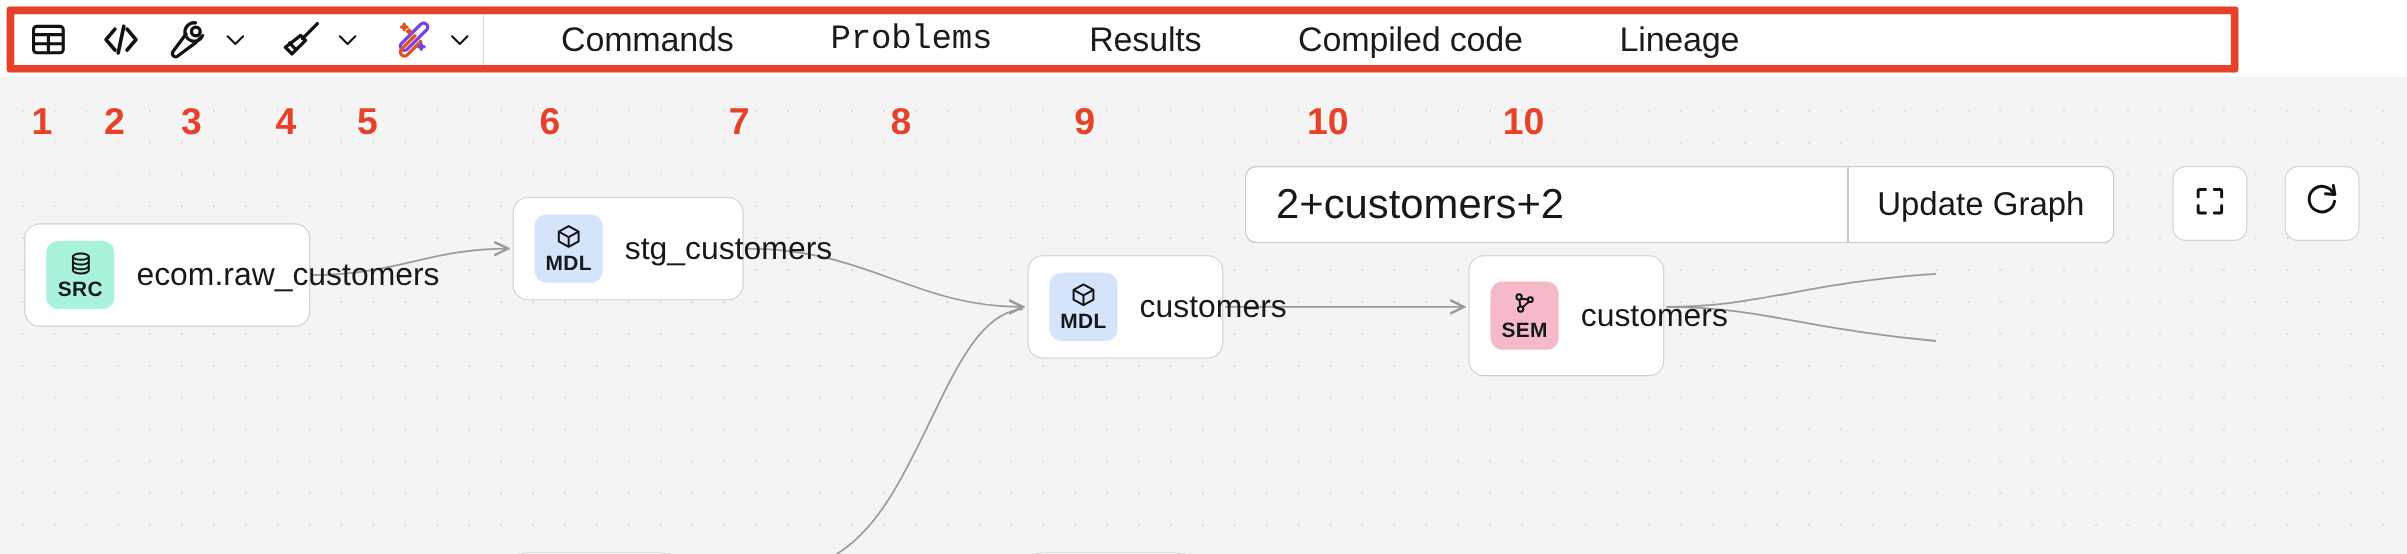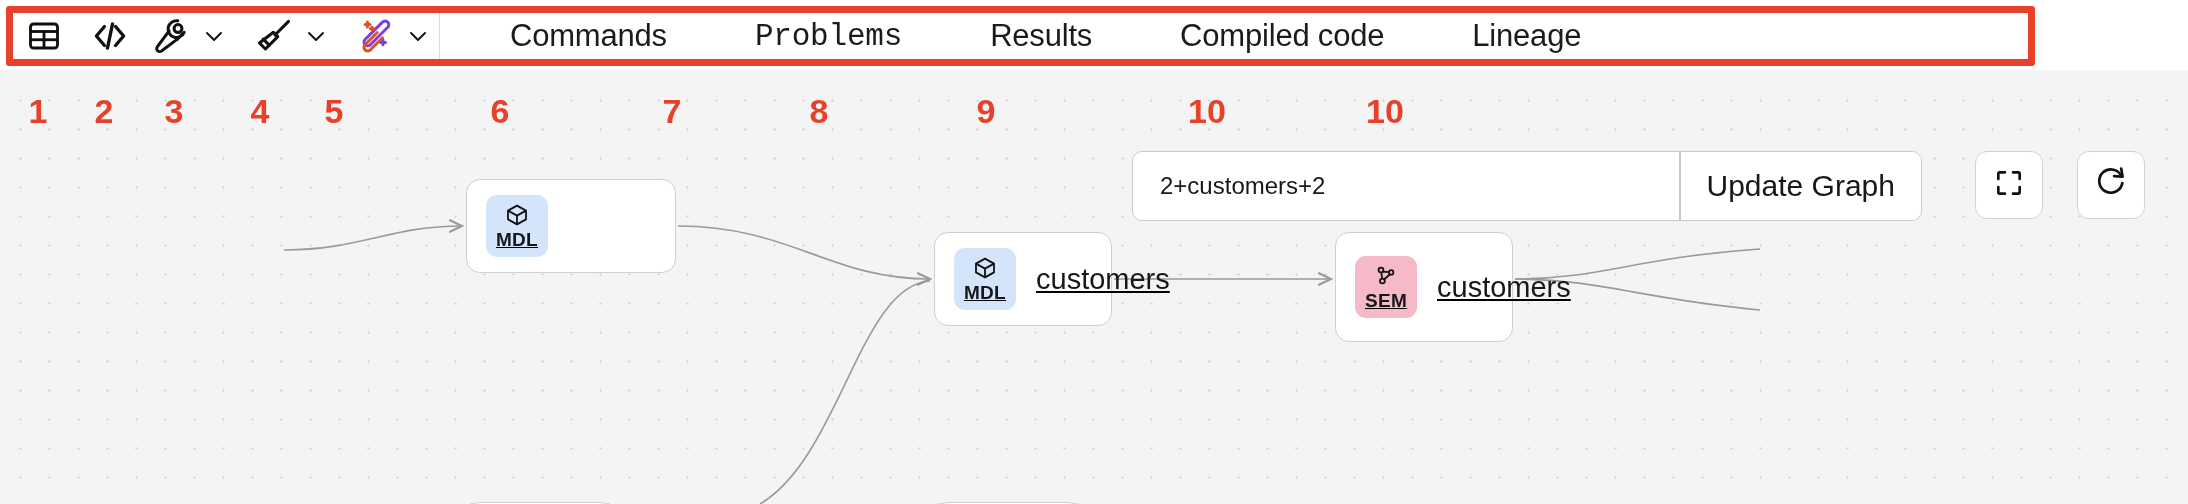--- a/index.html
+++ b/index.html
@@ -62,21 +62,21 @@
 
   
   .graph-bar{
     position:absolute;left:1132px;top:74px;
     display:flex;align-items:stretch;
     background:#fff;border:1.5px solid #c9c9c9;border-radius:10px;
     height:68px;overflow:hidden;
   }
   .graph-input{
     width:492px;border:none;outline:none;background:transparent;
-    font-size:24px;color:#15191c;padding:0 27px;
+    font-size:38px;color:#15191c;padding:0 27px;
     font-family:"Liberation Sans",sans-serif;
   }
   .graph-sep{width:1.5px;background:#c9c9c9;}
   .graph-btn{
     display:flex;align-items:center;justify-content:center;
     padding:0 26px;font-size:30px;color:#15191c;background:#fff;
     border:none;cursor:pointer;white-space:nowrap;
     font-family:"Liberation Sans",sans-serif;
   }
   .icon-btn{
@@ -85,21 +85,20 @@
     display:flex;align-items:center;justify-content:center;cursor:pointer;
   }
   .icon-btn.fit{left:1975px;}
   .icon-btn.refresh{left:2077px;}
 
   
   .node{
     position:absolute;background:#fff;border:1.5px solid #cfcfcf;
     border-radius:14px;display:flex;align-items:center;
     box-sizing:border-box;
-    text-decoration:underline;
   }
   .badge{
     width:62px;height:62px;border-radius:11px;margin-left:19px;
     display:flex;flex-direction:column;align-items:center;justify-content:center;
     flex:none;
   }
   .badge svg{display:block;}
   .badge .btxt{
     font-size:19px;font-weight:600;color:#14181b;line-height:1;margin-top:3px;
     letter-spacing:0.3px;
@@ -161,32 +160,47 @@
 
     <div class="icon-btn refresh">
       <span>
         <svg width="34" height="34" viewBox="0 0 24 24" fill="none" stroke="#111" stroke-width="1.9" stroke-linecap="round" stroke-linejoin="round">
           <path d="M19.5 7.5 A8.2 8.2 0 1 0 20 12"></path>
           <path d="M14.2 7.2 L20.2 7.6 L19.2 1.8"></path>
         </svg>
       </span>
     </div>
 
+    <div class="node" style="left:22px;top:126px;width:260px;height:94px;">
+      <div class="badge badge-src">
+        <span>
+          <svg width="23" height="23" viewBox="0 0 24 24" fill="none" stroke="#111" stroke-width="1.9">
+            <ellipse cx="12" cy="5.5" rx="7.5" ry="3"></ellipse>
+            <path d="M4.5 5.5v13c0 1.66 3.36 3 7.5 3s7.5-1.34 7.5-3v-13"></path>
+            <path d="M4.5 10c0 1.66 3.36 3 7.5 3s7.5-1.34 7.5-3"></path>
+            <path d="M4.5 14.5c0 1.66 3.36 3 7.5 3s7.5-1.34 7.5-3"></path>
+          </svg>
+        </span>
+        <span class="btxt">SRC</span>
+      </div>
+      <div class="node-label">ecom.raw_customers</div>
+    </div>
 
     <div class="node" style="left:466px;top:102px;width:210px;height:94px;">
       <div class="badge badge-mdl">
         <span>
           <svg width="24" height="24" viewBox="0 0 24 24" fill="none" stroke="#111" stroke-width="1.8" stroke-linejoin="round">
             <path d="M12 2.6 21 7.6v8.8L12 21.4 3 16.4V7.6z"></path>
             <path d="M3 7.6 12 12.6 21 7.6"></path>
               <path d="M12 12.6v8.8"></path>
           </svg>
         </span>
         <span class="btxt">MDL</span>
       </div>
+      <div class="node-label">stg_customers</div>
     </div>
 
     <div class="node" style="left:934px;top:155px;width:178px;height:94px;">
       <div class="badge badge-mdl">
         <span>
           <svg width="24" height="24" viewBox="0 0 24 24" fill="none" stroke="#111" stroke-width="1.8" stroke-linejoin="round">
             <path d="M12 2.6 21 7.6v8.8L12 21.4 3 16.4V7.6z"></path>
             <path d="M3 7.6 12 12.6 21 7.6"></path>
               <path d="M12 12.6v8.8"></path>
           </svg>

